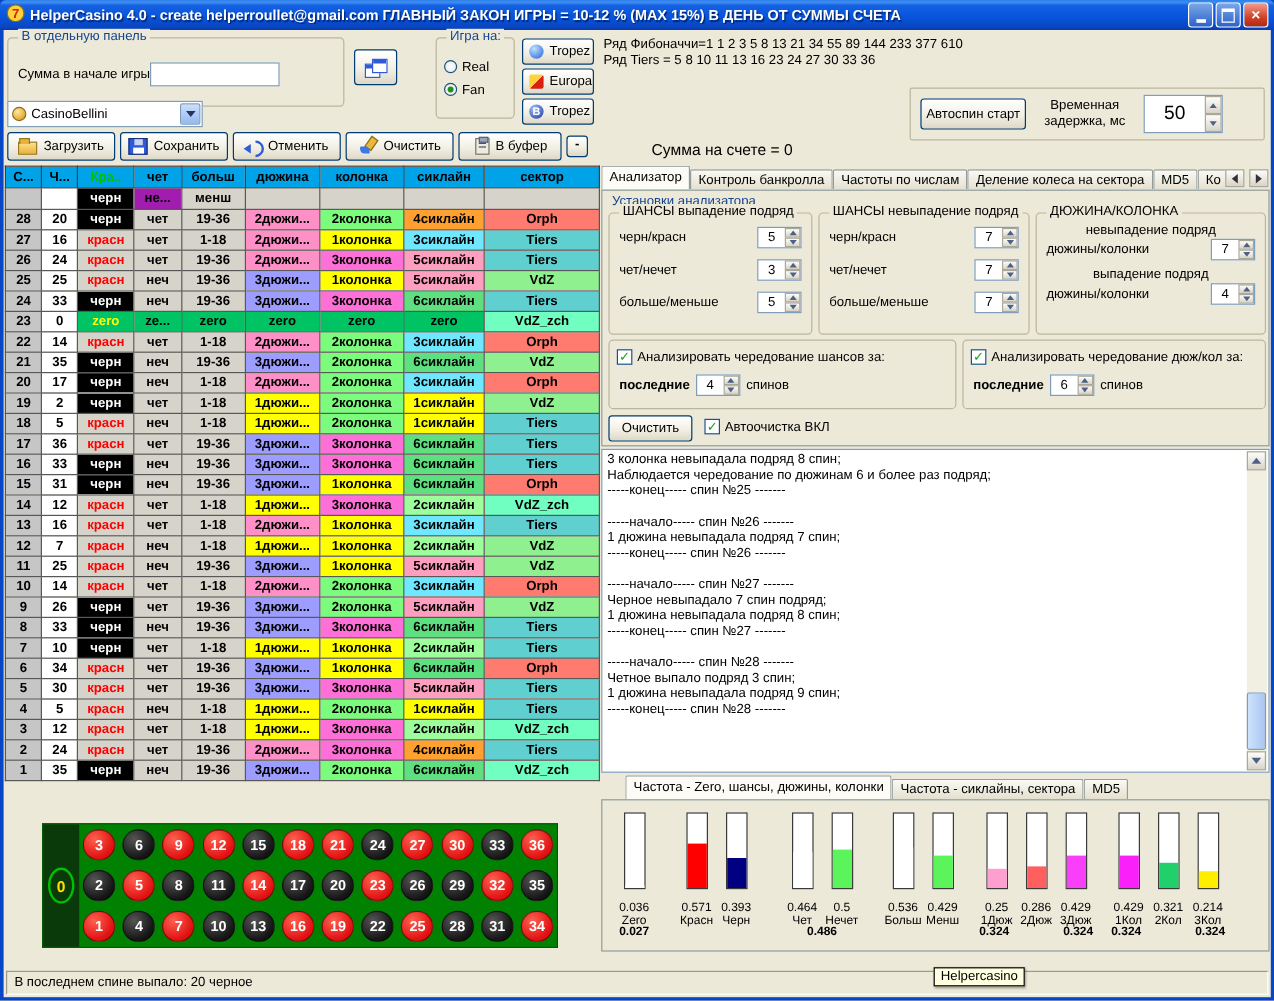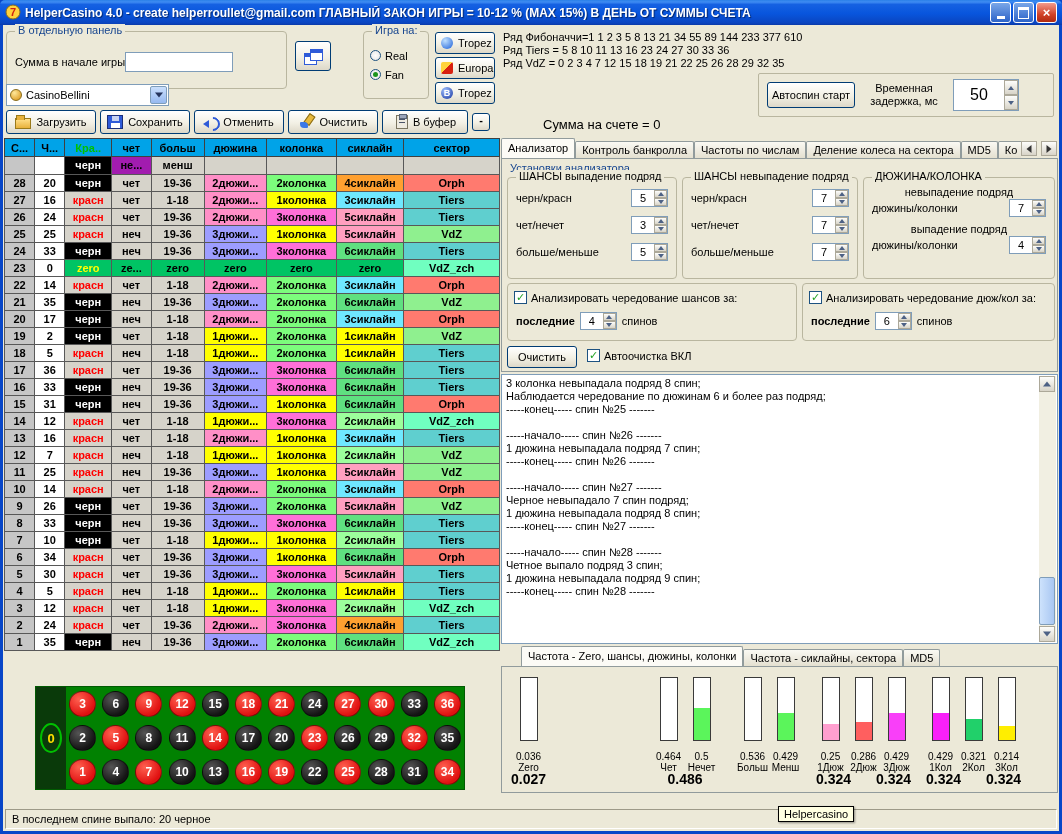--- a/index.html
+++ b/index.html
@@ -123,21 +123,21 @@
 .sbtn.down::after{border-top:5px solid #4D6185;}
 .sthumb{position:absolute;left:0;width:16px;height:48px;bottom:17px;background:linear-gradient(90deg,#CDE2FC,#A9C7F2);border:1px solid #7F9DB9;border-radius:2px;}
 .chart{position:absolute;left:0;top:528px;width:557px;height:127px;border:1px solid #919B9C;background:#ECE9D8;}
 .cgroup{position:absolute;top:10px;}
 .cbars{display:flex;}
 .ccell{width:33px;display:flex;flex-direction:column;align-items:center;}
 .cframe{width:18px;height:64px;border:1px solid #3A3A3A;background:#fff;position:relative;}
 .cfill{position:absolute;bottom:0;left:0;width:100%;}
 .cval{font-size:10px;margin-top:10px;white-space:nowrap;}
 .clab{font-size:10px;white-space:nowrap;}
-.cbottom{position:absolute;top:94px;left:0;right:0;display:flex;justify-content:center;font-weight:bold;font-size:14px;}
+.cbottom{position:absolute;top:94px;left:0;right:0;display:flex;justify-content:center;font-weight:bold;font-size:10px;}
 .cbottom.two{justify-content:space-between;padding:0 2px;}
 .board{position:absolute;left:32px;top:661px;width:430px;height:104px;display:flex;background:#018101;border:1px solid #015a01;}
 .zero-col{width:30px;background:#0A3A0A;display:flex;align-items:center;justify-content:center;}
 .zero{width:22px;height:30px;border:2px solid #00C000;border-radius:50%;color:#FFE000;font-weight:bold;font-size:13px;display:flex;align-items:center;justify-content:center;}
 .bgrid{flex:1;display:flex;flex-direction:column;}
 .brow{flex:1;display:flex;}
 .bcell{flex:1;display:flex;align-items:center;justify-content:center;}
 .num{width:27px;height:26px;border-radius:50%;display:flex;align-items:center;justify-content:center;color:#fff;font-weight:bold;font-size:12px;border:1px solid rgba(0,0,0,.45);}
 .statusbar{position:absolute;left:2px;right:2px;top:784px;height:20px;border:1px solid;border-color:#9D9A88 #FFFFFF #FFFFFF #9D9A88;background:#ECE9D8;padding:3px 6px;}
 .tooltip{position:absolute;left:775px;top:781px;background:#FFFFE1;border:1px solid #000;padding:1px 5px;z-index:6;box-shadow:1px 1px 2px rgba(0,0,0,.4);}
@@ -198,21 +198,20 @@
         </button>
         <button class="btn casino-btn">
           <span class="cicon icon-bellini">B</span>
           <span>Tropez</span>
         </button>
       </div>
 
     <div class="series series-left">
         <div>Ряд Фибоначчи=1 1 2 3 5 8 13 21 34 55 89 144 233 377 610</div>
         <div>Ряд Tiers = 5 8 10 11 13 16 23 24 27 30 33 36</div>
-        <div>Ряд VdZ = 0 2 3 4 7 12 15 18 19 21 22 25 26 28 29 32 35</div>
       </div>
 
     <div class="gbox gb-autospin">
       <button class="btn autospin-btn">Автоспин старт</button>
       <div class="delay-label">Временная задержка, мс</div>
       <div class="delay-spin">
         <span class="delay-val">50</span>
         <span class="spinbtns">
           <span class="spin-up"></span>
           <span class="spin-down"></span>
@@ -791,20 +790,38 @@
                   <div class="cfill" style="height: 2px; background: rgb(255, 255, 255);"></div>
                 </div>
                 <div class="cval">0.036</div>
                 <div class="clab">Zero</div>
               </div>
             </div>
             <div class="cbottom">
               <span>0.027</span>
             </div>
           </div>
+          <div class="cgroup" style="left: 62px; width: 66px;">
+            <div class="cbars">
+              <div class="ccell">
+                <div class="cframe">
+                  <div class="cfill" style="height: 37px; background: rgb(255, 0, 0);"></div>
+                </div>
+                <div class="cval">0.571</div>
+                <div class="clab">Красн</div>
+              </div>
+              <div class="ccell">
+                <div class="cframe">
+                  <div class="cfill" style="height: 25px; background: rgb(0, 0, 128);"></div>
+                </div>
+                <div class="cval">0.393</div>
+                <div class="clab">Черн</div>
+              </div>
+            </div>
+          </div>
           <div class="cgroup" style="left: 150px; width: 66px;">
             <div class="cbars">
               <div class="ccell">
                 <div class="cframe">
                   <div class="cfill" style="height: 30px; background: rgb(255, 255, 255);"></div>
                 </div>
                 <div class="cval">0.464</div>
                 <div class="clab">Чет</div>
               </div>
               <div class="ccell">

